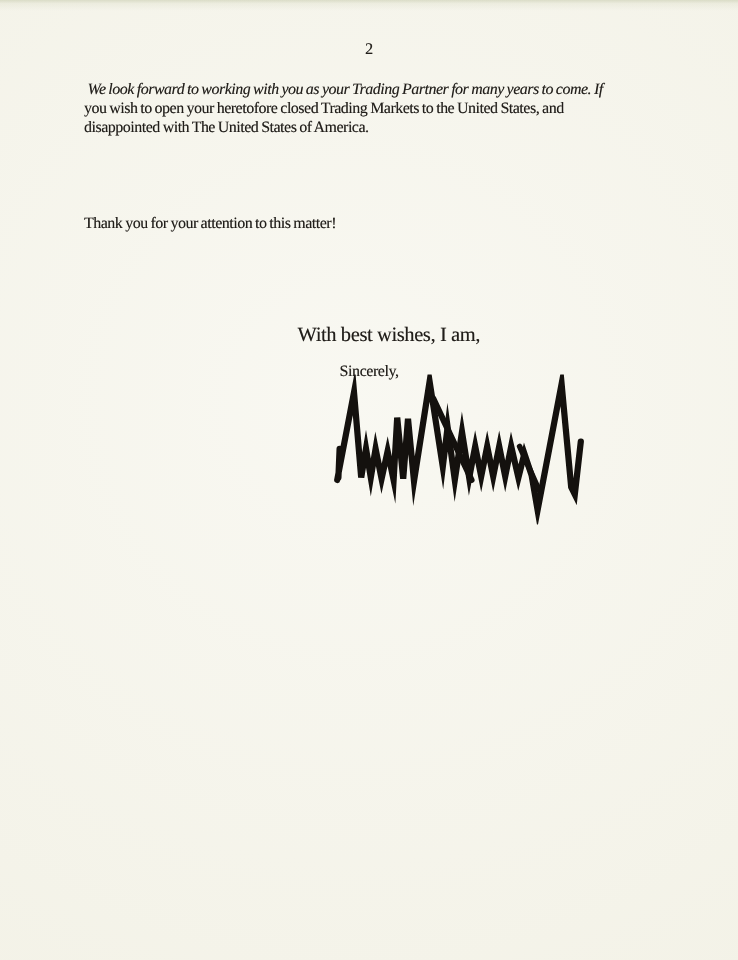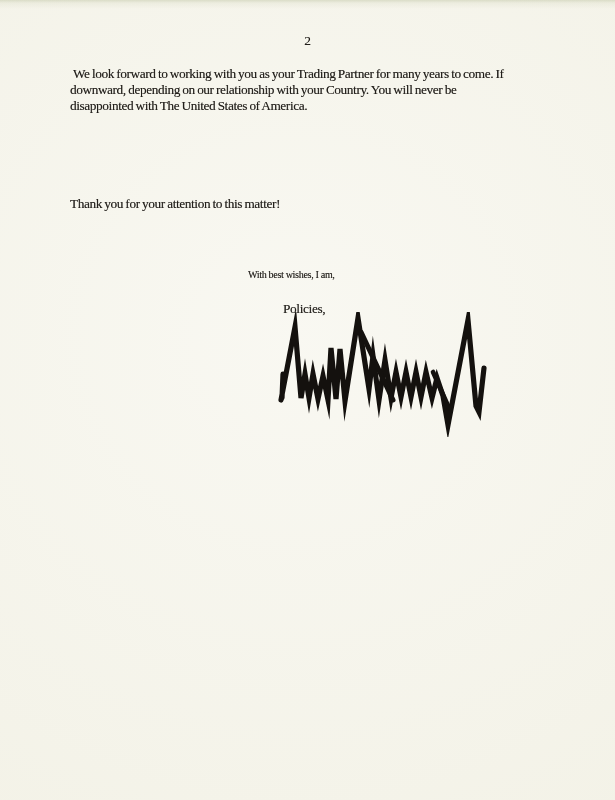--- a/index.html
+++ b/index.html
@@ -35,38 +35,37 @@
     position: absolute;
     top: 66px;
     left: 70px;
     font-size: 13.2px;
     line-height: 16px;
     letter-spacing: -0.35px;
     word-spacing: -0.6px;
     white-space: nowrap;
     text-shadow: 0.2px 0.2px 0.4px rgba(32,29,25,0.5);
   }
-  .body-text .line:first-child { padding-left: 3px; }
+  .body-text .line:first-child { padding-left: 3px; font-style: italic; }
   .thanks {
     position: absolute;
     top: 178px;
     left: 70px;
     font-size: 13.2px;
     line-height: 16px;
     letter-spacing: -0.35px;
     word-spacing: -0.6px;
     white-space: nowrap;
     text-shadow: 0.2px 0.2px 0.4px rgba(32,29,25,0.5);
-    margin-top: 18px;
   }
   .valediction {
     position: absolute;
     top: 269px;
     left: 248px;
-    font-size: 10px;
+    font-size: 17px;
     letter-spacing: -0.3px;
     white-space: nowrap;
     text-shadow: 0.2px 0.2px 0.4px rgba(32,29,25,0.5);
   }
   .signoff {
     position: absolute;
     top: 301px;
     left: 283px;
     font-size: 13.2px;
     letter-spacing: -0.3px;
@@ -83,29 +82,29 @@
 </style>
 </head>
 <body>
 
 <div class="page">
 
   <div class="pageno">2</div>
 
   <div class="body-text">
     <div class="line">We look forward to working with you as your Trading Partner for many years to come. If</div>
-    <div class="line">downward, depending on our relationship with your Country. You will never be</div>
+    <div class="line">you wish to open your heretofore closed Trading Markets to the United States, and</div>
     <div class="line">disappointed with The United States of America.</div>
   </div>
 
   <div class="thanks">Thank you for your attention to this matter!</div>
 
   <div class="valediction">With best wishes, I am,</div>
 
-  <div class="signoff">Policies,</div>
+  <div class="signoff">Sincerely,</div>
 
   <svg class="signature" viewBox="0 0 215 125" xmlns="http://www.w3.org/2000/svg">
 
     <path d="M 8 62 L 7 86
              M 6 88 L 20 15 L 26 86
              L 30 62 L 34 86 L 38 62 L 43 87 L 48 64 L 53 88
              L 56 36 L 61 87 L 65 37 L 70 89
              L 83 6 L 94 77
              L 98 44 L 104 88 L 110 48 L 116 86
              L 121 60 L 126 85 L 131 60 L 136 85 L 141 60 L 146 85 L 151 60 L 157 86

